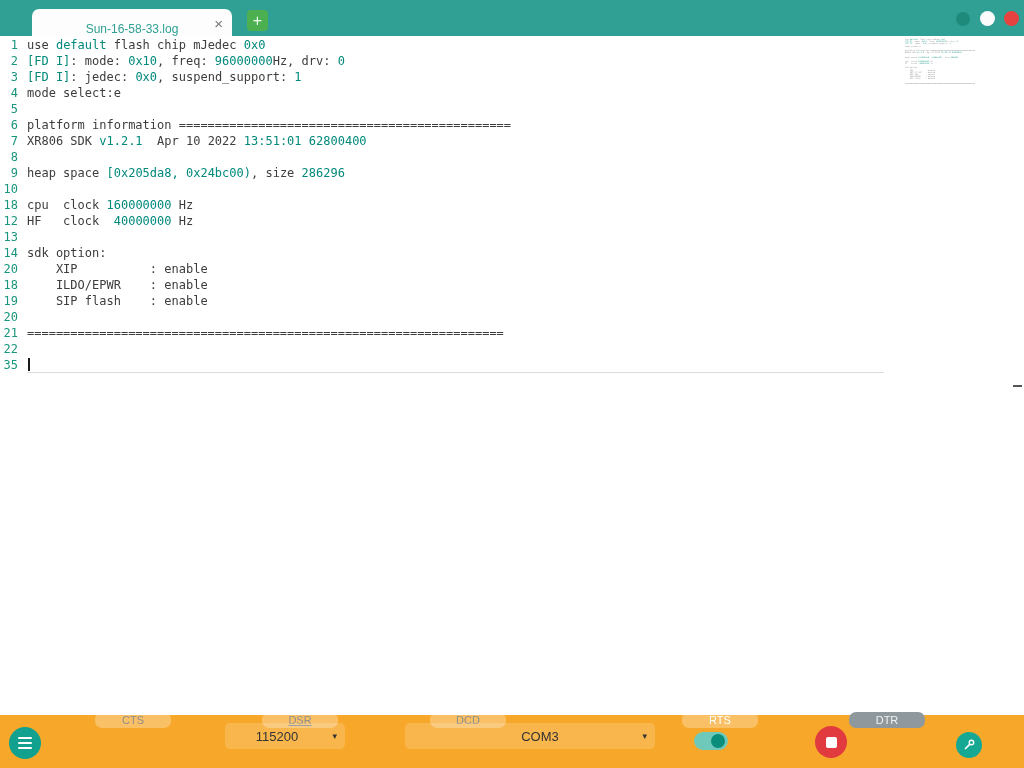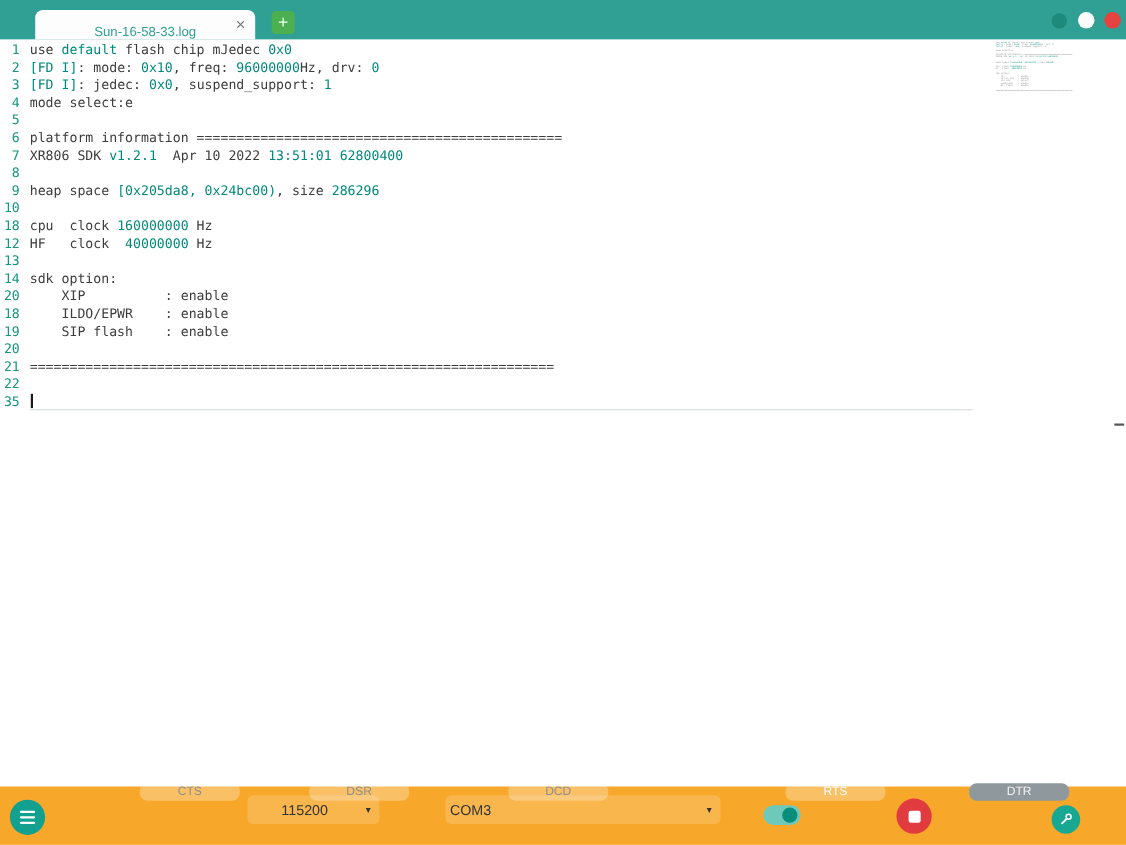--- a/index.html
+++ b/index.html
@@ -63,40 +63,40 @@
   .round-btn {
     position:absolute; border:none; border-radius:50%; padding:0; cursor:pointer;
     display:flex; align-items:center; justify-content:center;
   }
   .menu-btn { left:9px; top:12px; width:32px; height:32px; background:#12a18e; }
   .menu-bars { width:14px; }
   .menu-bars span { display:block; height:2px; background:#fff; margin:3px 0; border-radius:1px; }
 
   .chips { position:absolute; left:0; right:0; top:0; bottom:0; pointer-events:none; }
   .chip {
-    position:absolute; top:-3px; height:16px; width:91px; border-radius:7px;
+    position:absolute; top:-3px; height:16px; width:76px; border-radius:7px;
     font-size:11px; display:flex; align-items:center; justify-content:center;
-    pointer-events:auto; cursor:pointer;margin-left:32px;
+    pointer-events:auto; cursor:pointer;
   }
   .chips .chip:nth-child(1) { left:95px; }
-  .chips .chip:nth-child(2) { left:249px; }
+  .chips .chip:nth-child(2) { left:262px;text-decoration:underline; }
   .chips .chip:nth-child(3) { left:430px; }
   .chips .chip:nth-child(4) { left:682px; }
   .chips .chip:nth-child(5) { left:849px; }
   .chip-off  { background:rgba(255,255,255,0.28); color:#8f8f8f; }
   .chip-on   { background:rgba(255,255,255,0.28); color:#ffffff; }
   .chip-gray { background:#8f999d; color:#f1f1f1; }
 
   .select {
     position:absolute; top:8px; height:26px; border-radius:5px;
     background:rgba(255,255,255,0.16); color:#333; font-size:13px;
     display:flex; align-items:center; cursor:pointer;
   }
   .baud { left:225px; width:120px; justify-content:center; padding-right:16px; }
-  .port { left:405px; width:250px; padding-left:4px; }
+  .port { left:405px; width:250px; padding-left:20px;justify-content:center; }
   .caret-down { position:absolute; right:8px; top:50%; transform:translateY(-50%); font-size:9px; color:#333; }
 
   .toggle { position:absolute; left:694px; top:17px; width:34px; height:18px; border-radius:9px; background:#6fc9ba; cursor:pointer; }
   .knob { position:absolute; right:3px; top:2px; width:14px; height:14px; border-radius:50%; background:#0b8d7c; }
 
   .stop-btn { left:815px; top:11px; width:32px; height:32px; background:#e23b3f; }
   .stop-icon { width:11px; height:11px; background:#fff; border-radius:2px; }
 
   .tool-btn { left:956px; top:17px; width:26px; height:26px; background:#17a893; }
 </style>

